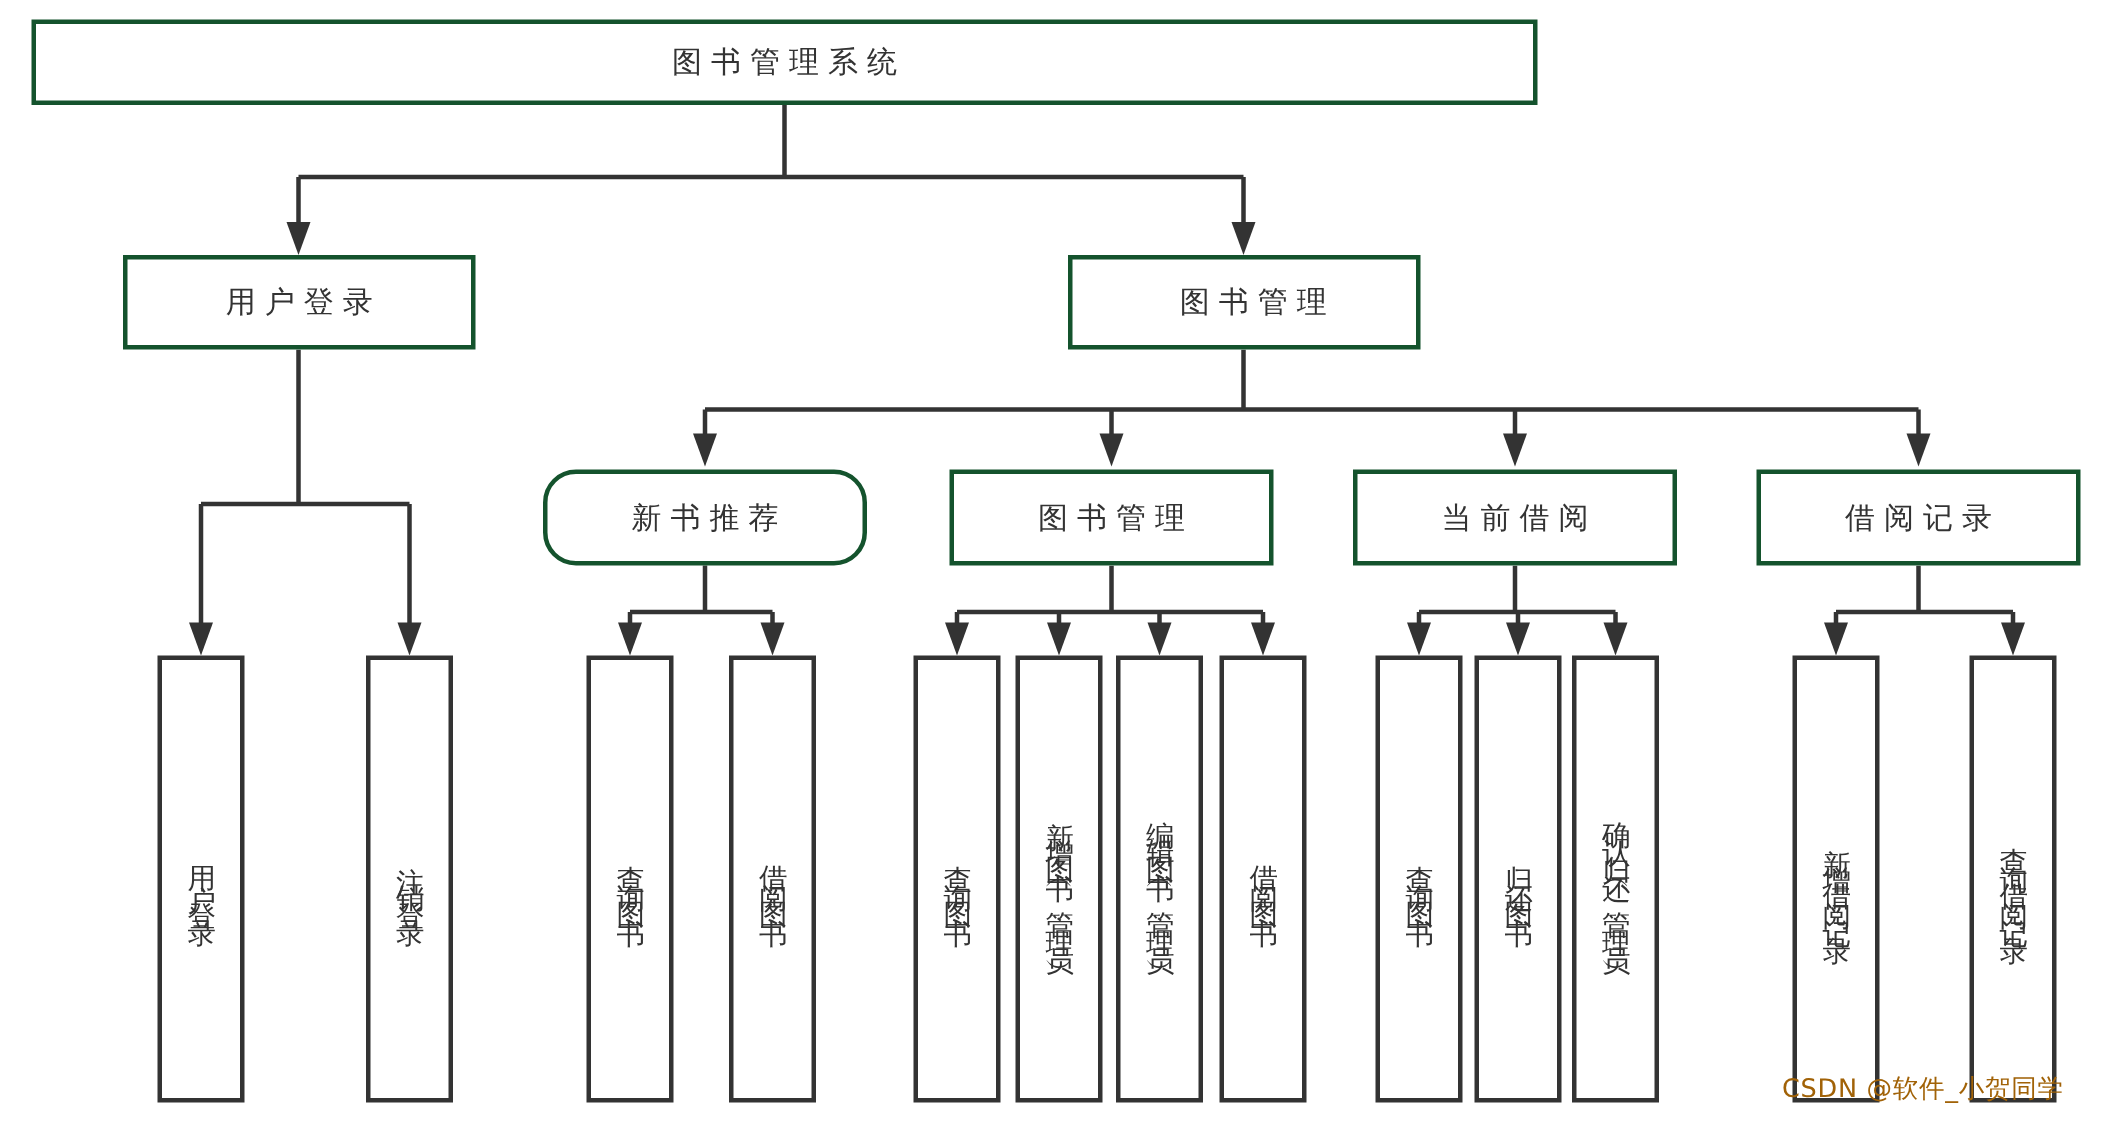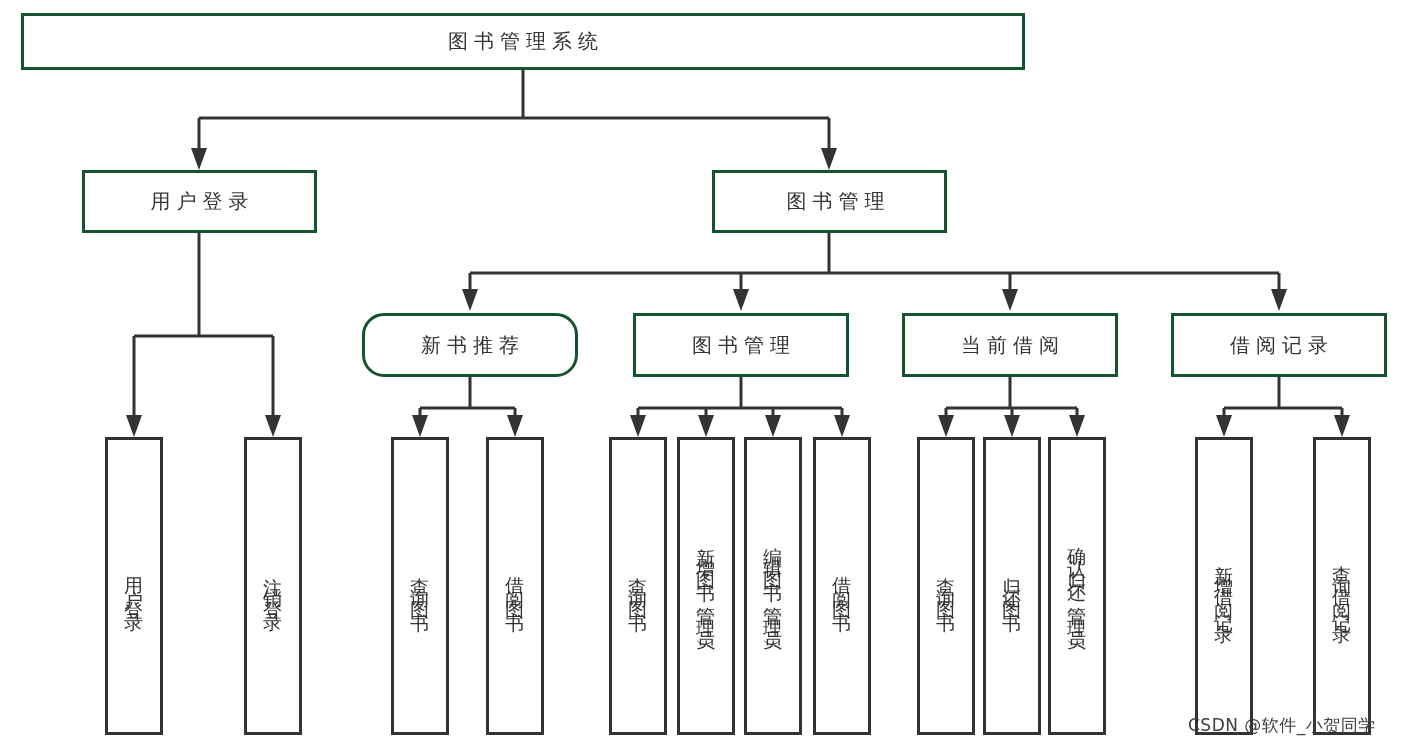--- a/index.html
+++ b/index.html
@@ -28,21 +28,21 @@
   .vtext{
     writing-mode:vertical-rl;text-orientation:mixed;
     font-size:19px;line-height:1;letter-spacing:12px;color:#333;white-space:nowrap;
   }
   .lf1{left:105px;} .lf2{left:244px;}
   .lf3{left:391px;} .lf4{left:486px;}
   .lf5{left:609px;} .lf6{left:677px;} .lf7{left:744px;} .lf8{left:813px;}
   .lf9{left:917px;} .lf10{left:983px;} .lf11{left:1048px;}
   .lf12{left:1195px;} .lf13{left:1313px;}
   .watermark{
-    position:absolute;left:1188px;top:714px;font-size:17px;color:#404040;
+    position:absolute;left:1188px;top:714px;font-size:17px;color:#a16207;
     letter-spacing:0.5px;white-space:nowrap;
   }
 </style>
 </head>
 <body>
 
 <div class="stage">
 
   <svg class="connectors" viewBox="0 0 1405 747" xmlns="http://www.w3.org/2000/svg">
     <g>

